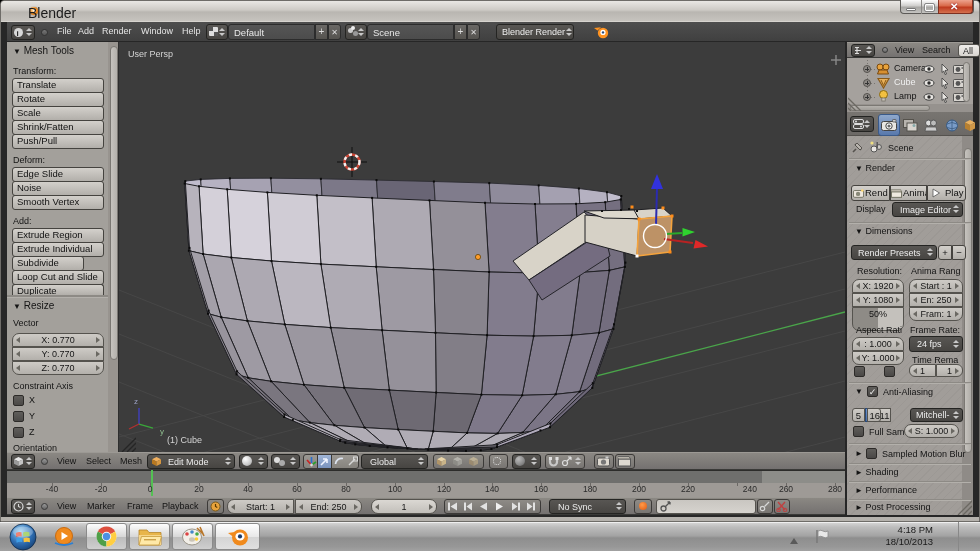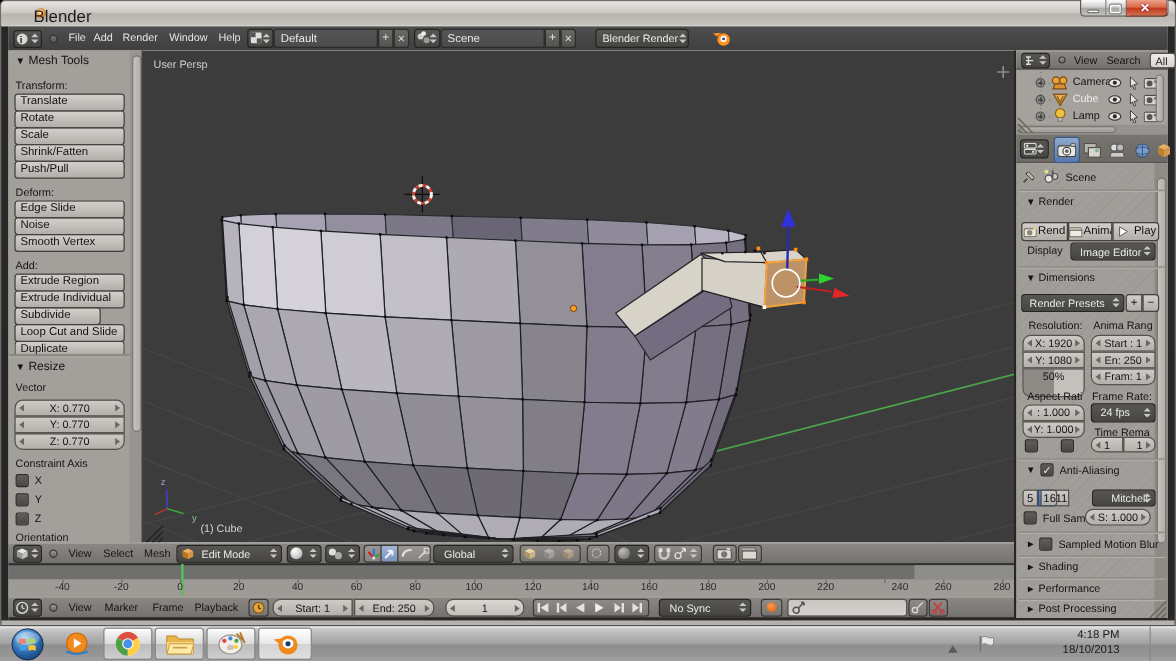--- a/index.html
+++ b/index.html
@@ -779,21 +779,21 @@
 <div class="abs pill" style="left:909px;top:364px;width:27px;height:13px;line-height:12px;border-radius:6px 0 0 6px">1<i class="la"></i></div>
 <div class="abs pill" style="left:936px;top:364px;width:27px;height:13px;line-height:12px;border-radius:0 6px 6px 0">1<i class="ra"></i></div>
 <div class="abs sep" style="left:849px;top:382px;width:122px"></div>
 <div class="abs lbl" style="left:855px;top:386px"><span style="font-size:8px">▼</span></div>
 <div class="abs" style="left:867px;top:386px;width:11px;height:11px;background:linear-gradient(#605e5b,#4a4846);border:1px solid #2c2a28;border-radius:2px;color:#eee;font-size:9px;line-height:10px;text-align:center">✓</div>
 <div class="abs lbl" style="left:883px;top:387px">Anti-Aliasing</div>
 <div class="abs" style="left:852px;top:408px;width:13px;height:14px;background:linear-gradient(#cecbc6,#b3b0ab);border:1px solid #55534e;border-radius:3px 0 0 3px;font-size:9.5px;color:#161616;text-align:center;line-height:13px">5</div>
 <div class="abs" style="left:865px;top:408px;width:13px;height:14px;background:linear-gradient(#6f95cc,#4a6fa8);border:1px solid #2a4a78;font-size:9.5px;color:#fff;text-align:center;line-height:13px">8</div>
 <div class="abs" style="left:878px;top:408px;width:13px;height:14px;background:linear-gradient(#cecbc6,#b3b0ab);border:1px solid #55534e;font-size:9.5px;color:#161616;text-align:center;line-height:13px">11</div>
 <div class="abs" style="left:867px;top:408px;width:14px;height:14px;background:linear-gradient(#cecbc6,#b3b0ab);border:1px solid #55534e;border-radius:0 3px 3px 0;font-size:9.5px;color:#161616;text-align:right;line-height:13px">16</div>
-<div class="abs dd" style="left:910px;top:408px;width:53px;height:14px;line-height:13px;padding-left:15px">Mitchell-</div>
+<div class="abs dd" style="left:910px;top:408px;width:53px;height:14px;line-height:13px;padding-left:5px">Mitchell-</div>
 <div class="abs ud" style="left:953px;top:415px"></div>
 <div class="cb" style="left:853px;top:426px"></div>
 <div class="abs lbl" style="left:869px;top:427px">Full Sam</div>
 <div class="abs pill" style="left:904px;top:424px;width:55px;height:14px;line-height:13px">S: 1.000<i class="la"></i><i class="ra"></i></div>
 <div class="abs sep" style="left:849px;top:443px;width:122px"></div>
 <div class="abs lbl" style="left:855px;top:448px"><span style="font-size:8px">►</span></div>
 <div class="abs" style="left:866px;top:448px;width:11px;height:11px;background:linear-gradient(#605e5b,#4a4846);border:1px solid #2c2a28;border-radius:2px"></div>
 <div class="abs lbl" style="left:882px;top:449px">Sampled Motion Blur</div>
 <div class="abs sep" style="left:849px;top:463px;width:122px"></div>
 <div class="abs lbl" style="left:855px;top:467px"><span style="font-size:8px">►</span> Shading</div>

